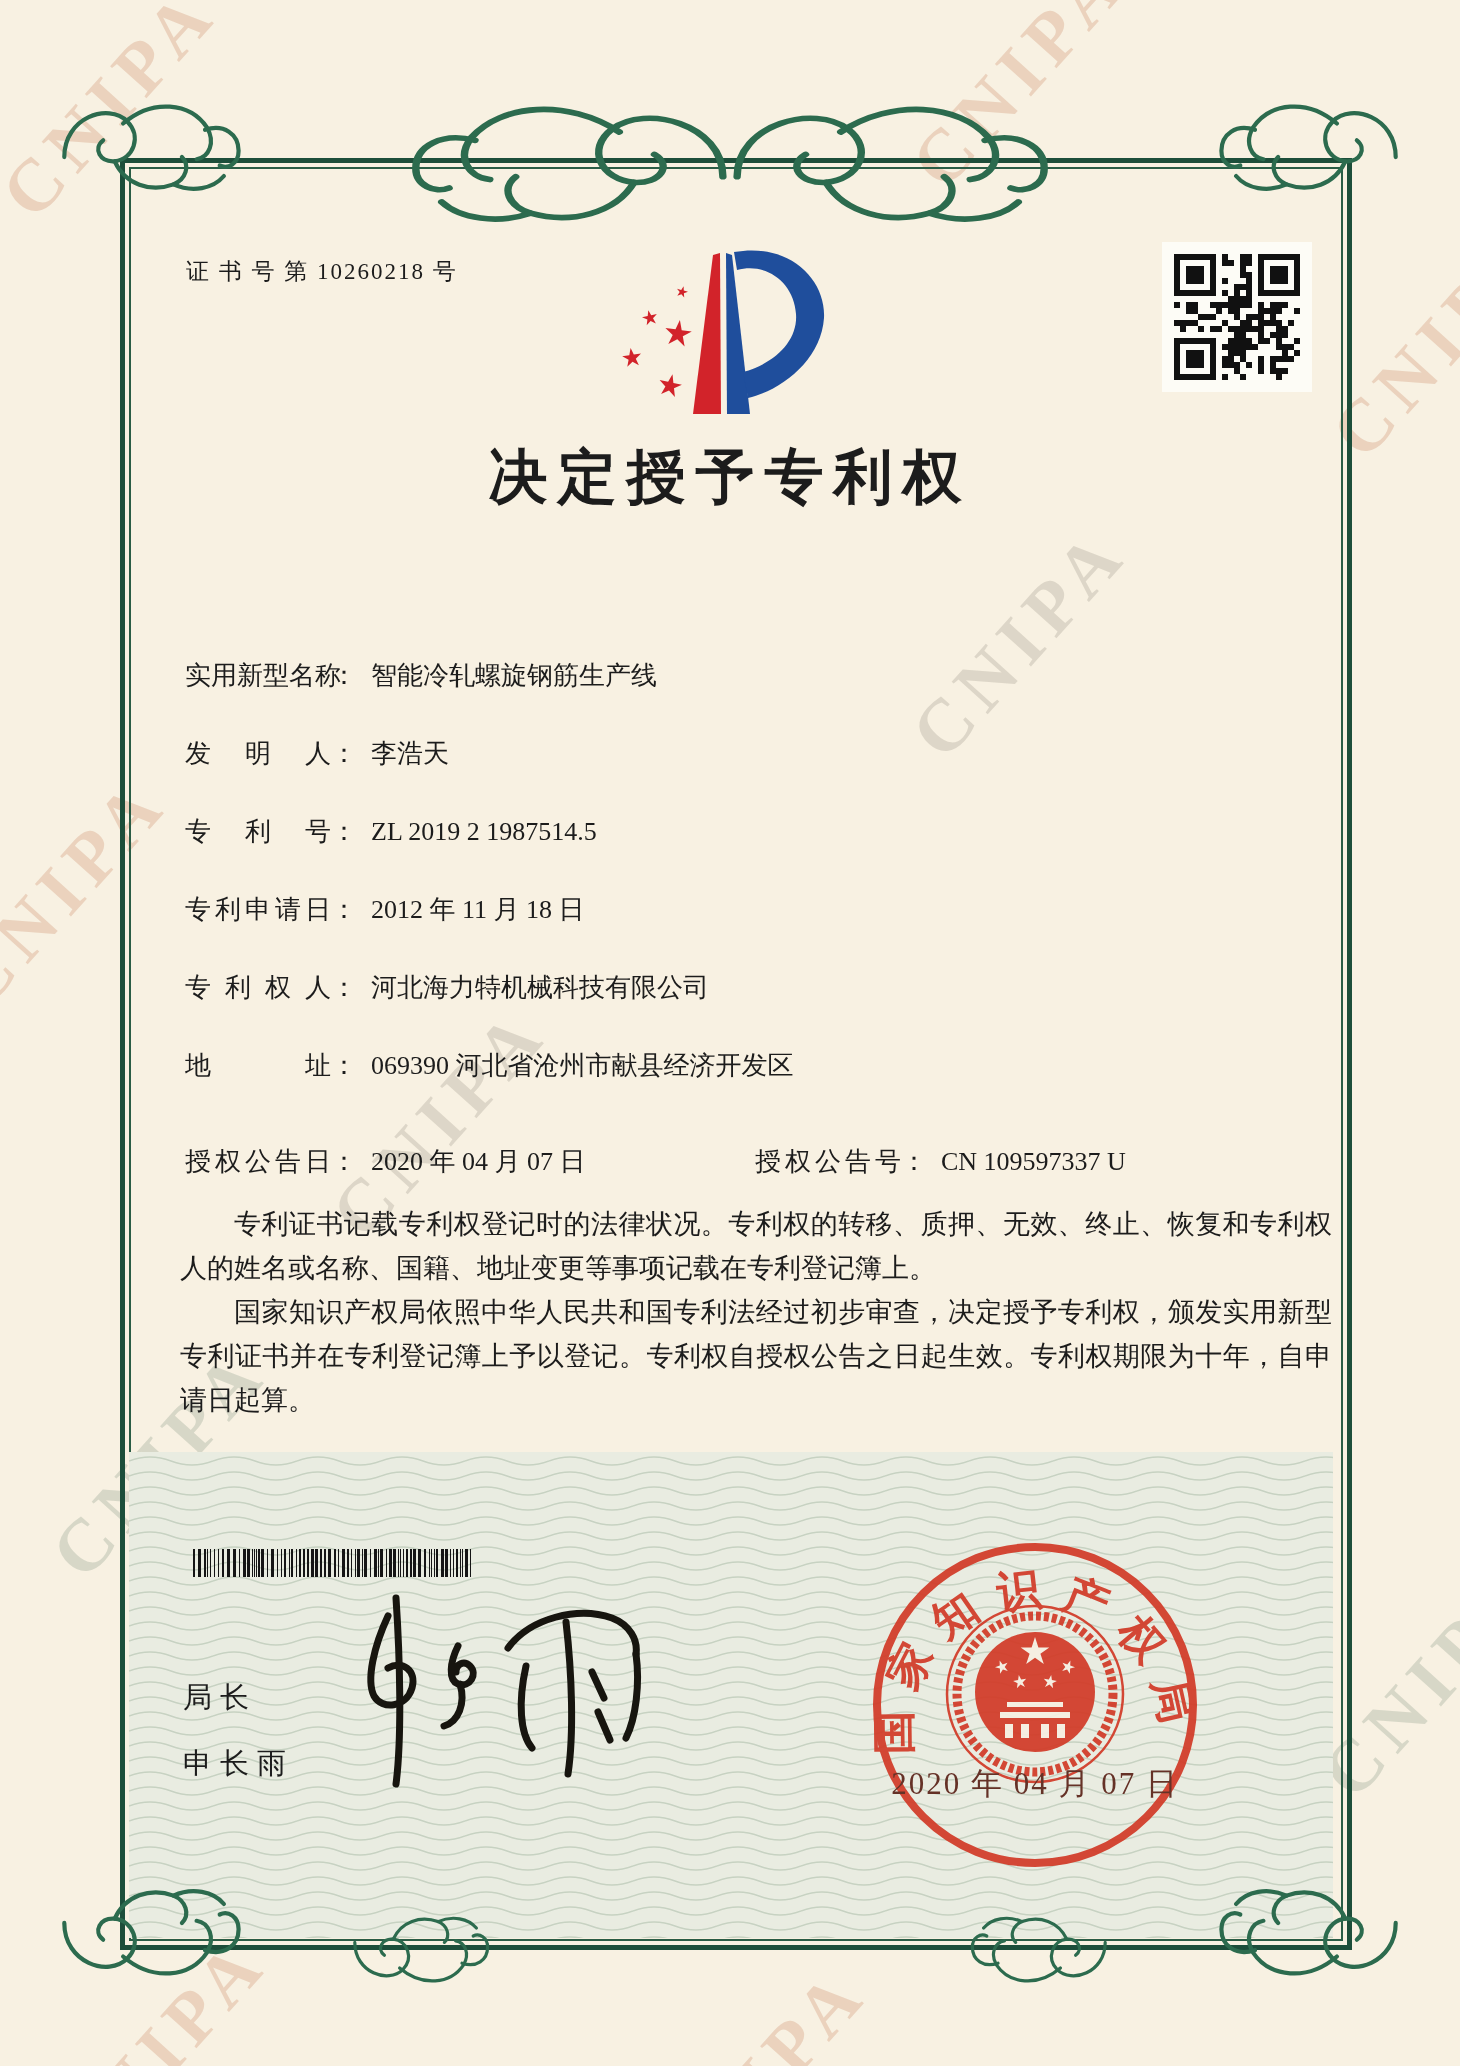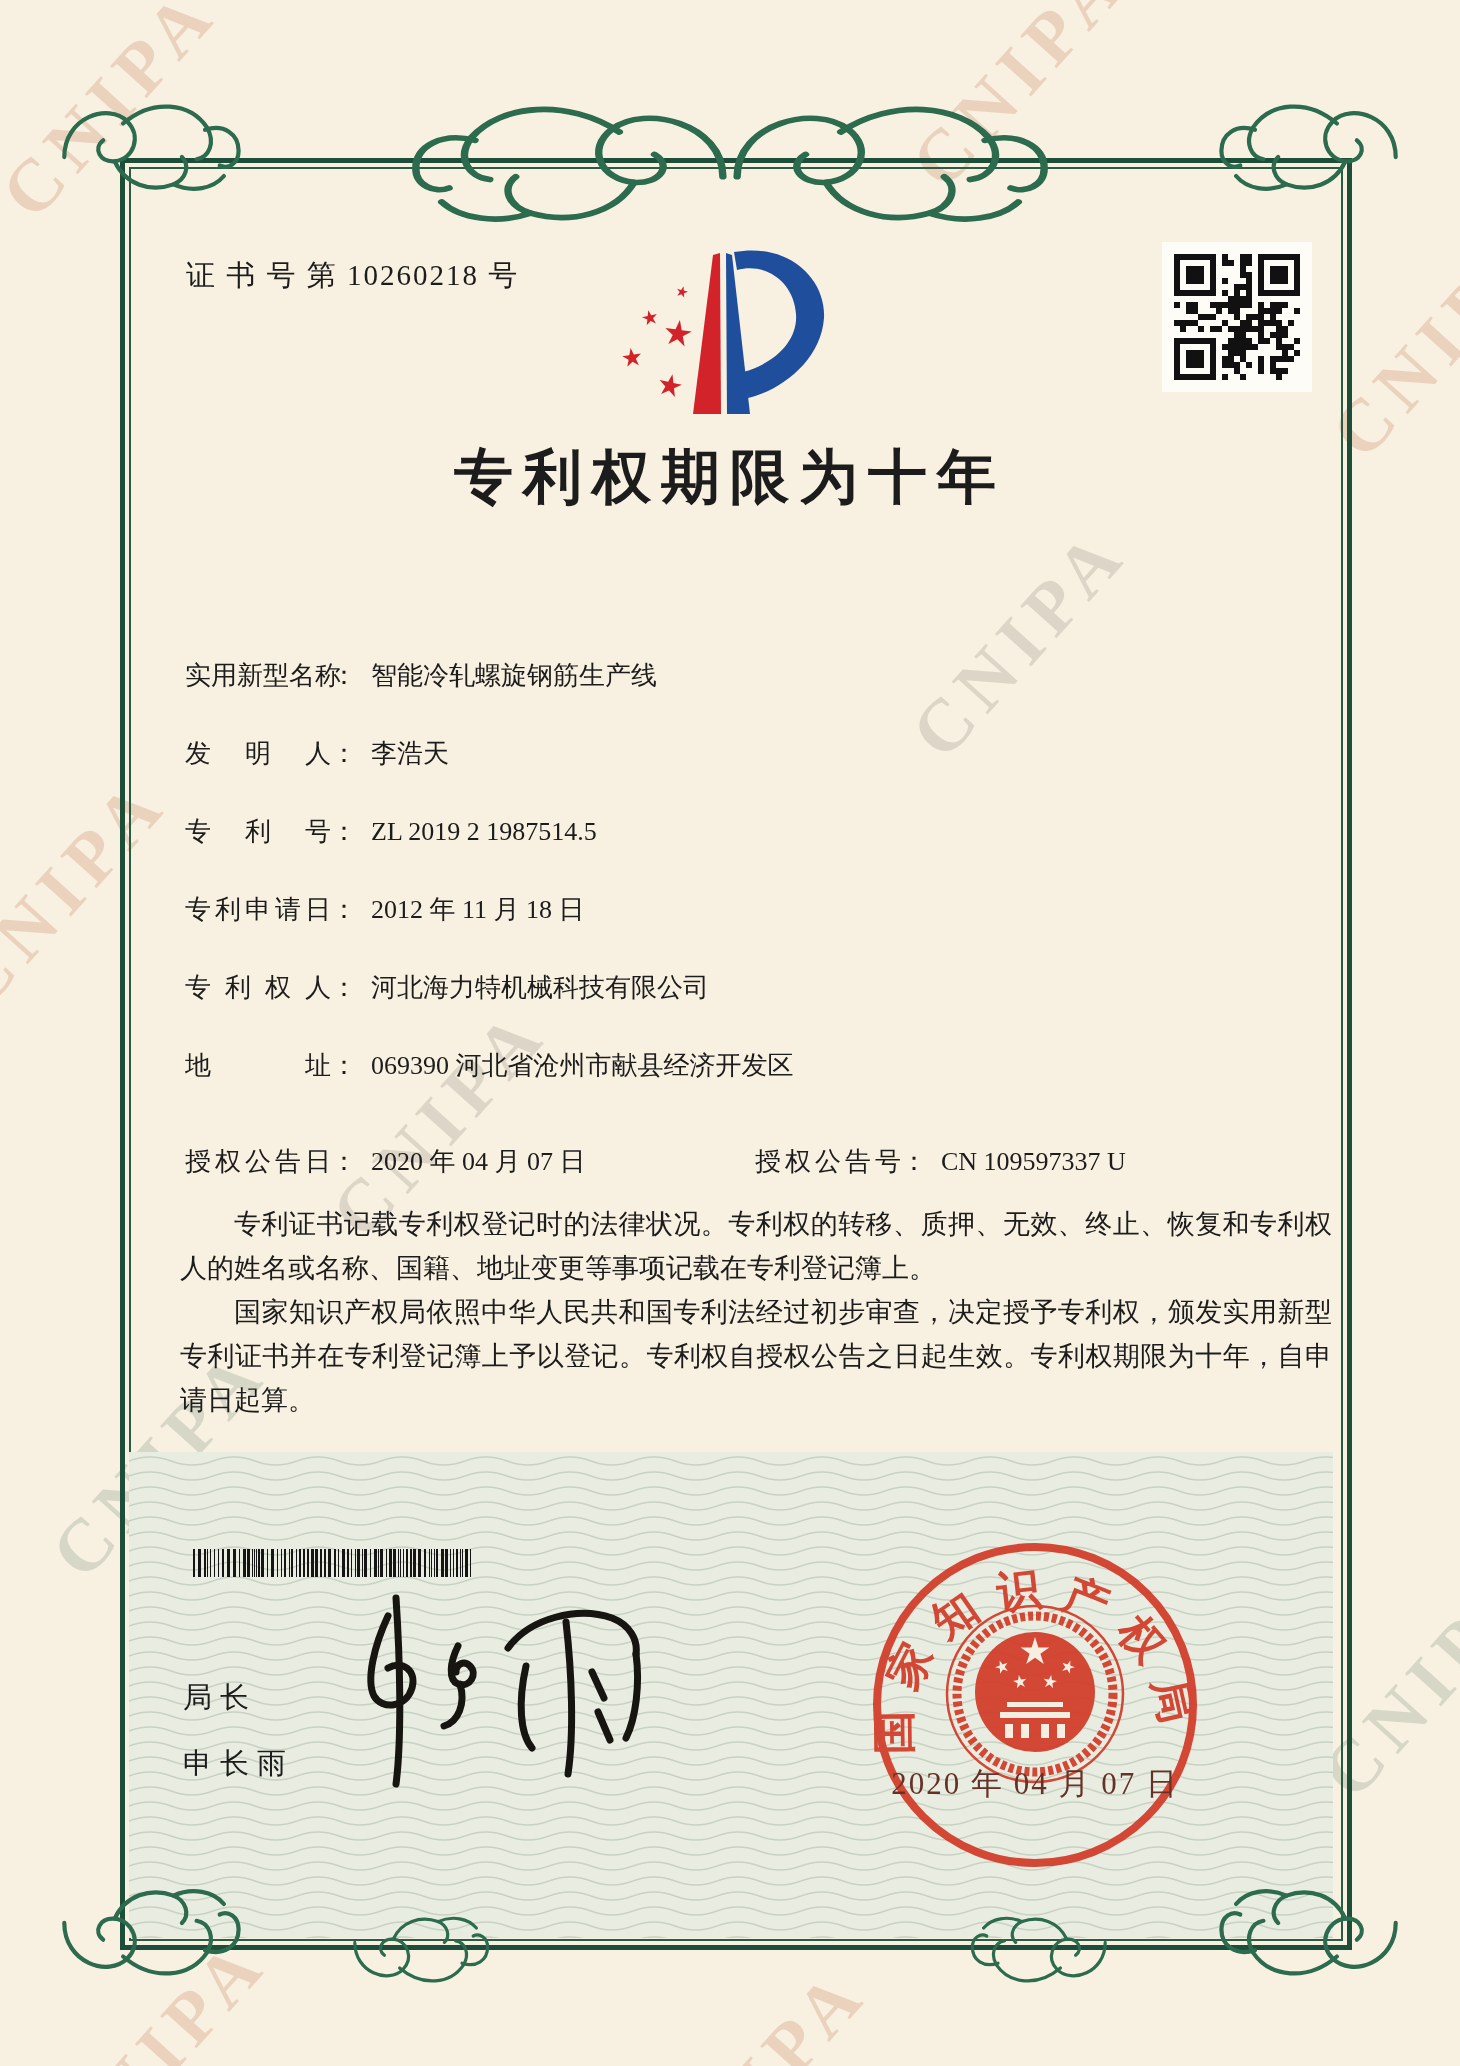--- a/index.html
+++ b/index.html
@@ -20,21 +20,21 @@
   
   .frame{
     position:absolute; left:120px; top:158px; width:1222px; height:1782px;
     border:5px solid #1d4e3a;
   }
   .frame-inner{ position:absolute; inset:4px; border:2px solid #2a5c45; }
   .ornaments{ position:absolute; left:0; top:0; width:1460px; height:2066px; pointer-events:none; }
   
   .wavezone{ position:absolute; left:129px; top:1452px; width:1204px; height:486px; }
   
-  .cert-no{ position:absolute; left:186px; top:256px; font-size:29px; letter-spacing:2px;text-align:center; }
+  .cert-no{ position:absolute; left:186px; top:256px; font-size:23px; letter-spacing:2px;text-align:center; }
   .logo{ position:absolute; left:598px; top:222px; width:264px; height:230px; }
   .qr-box{ position:absolute; left:1162px; top:242px; width:150px; height:150px; background:#fdfcf6; }
   .qr-box svg{ position:absolute; left:12px; top:12px; }
   .doc-title{
     position:absolute; left:130px; top:438px; width:1200px; text-align:center;
     font-size:59px; font-weight:bold; letter-spacing:10px;
   }
   
   .fields{ position:absolute; left:185px; top:660px; width:1150px; font-size:26px; }
   .frow{ height:32px; line-height:32px; margin-bottom:46px; white-space:nowrap; }
@@ -356,21 +356,21 @@
         <rect x="3" y="20" width="1" height="1" fill="#111"></rect>
         <rect x="4" y="20" width="1" height="1" fill="#111"></rect>
         <rect x="5" y="20" width="1" height="1" fill="#111"></rect>
         <rect x="6" y="20" width="1" height="1" fill="#111"></rect>
         <rect x="8" y="20" width="1" height="1" fill="#111"></rect>
         <rect x="11" y="20" width="1" height="1" fill="#111"></rect>
         <rect x="17" y="20" width="1" height="1" fill="#111"></rect>
       </svg>
   </div>
 
-  <div class="doc-title">专利权期限为十年</div>
+  <div class="doc-title">决定授予专利权</div>
 
   <div class="fields">
     <div class="frow">
       <span class="flabel spread">
           <span>实</span>
           <span>用</span>
           <span>新</span>
           <span>型</span>
           <span>名</span>
           <span>称</span>

